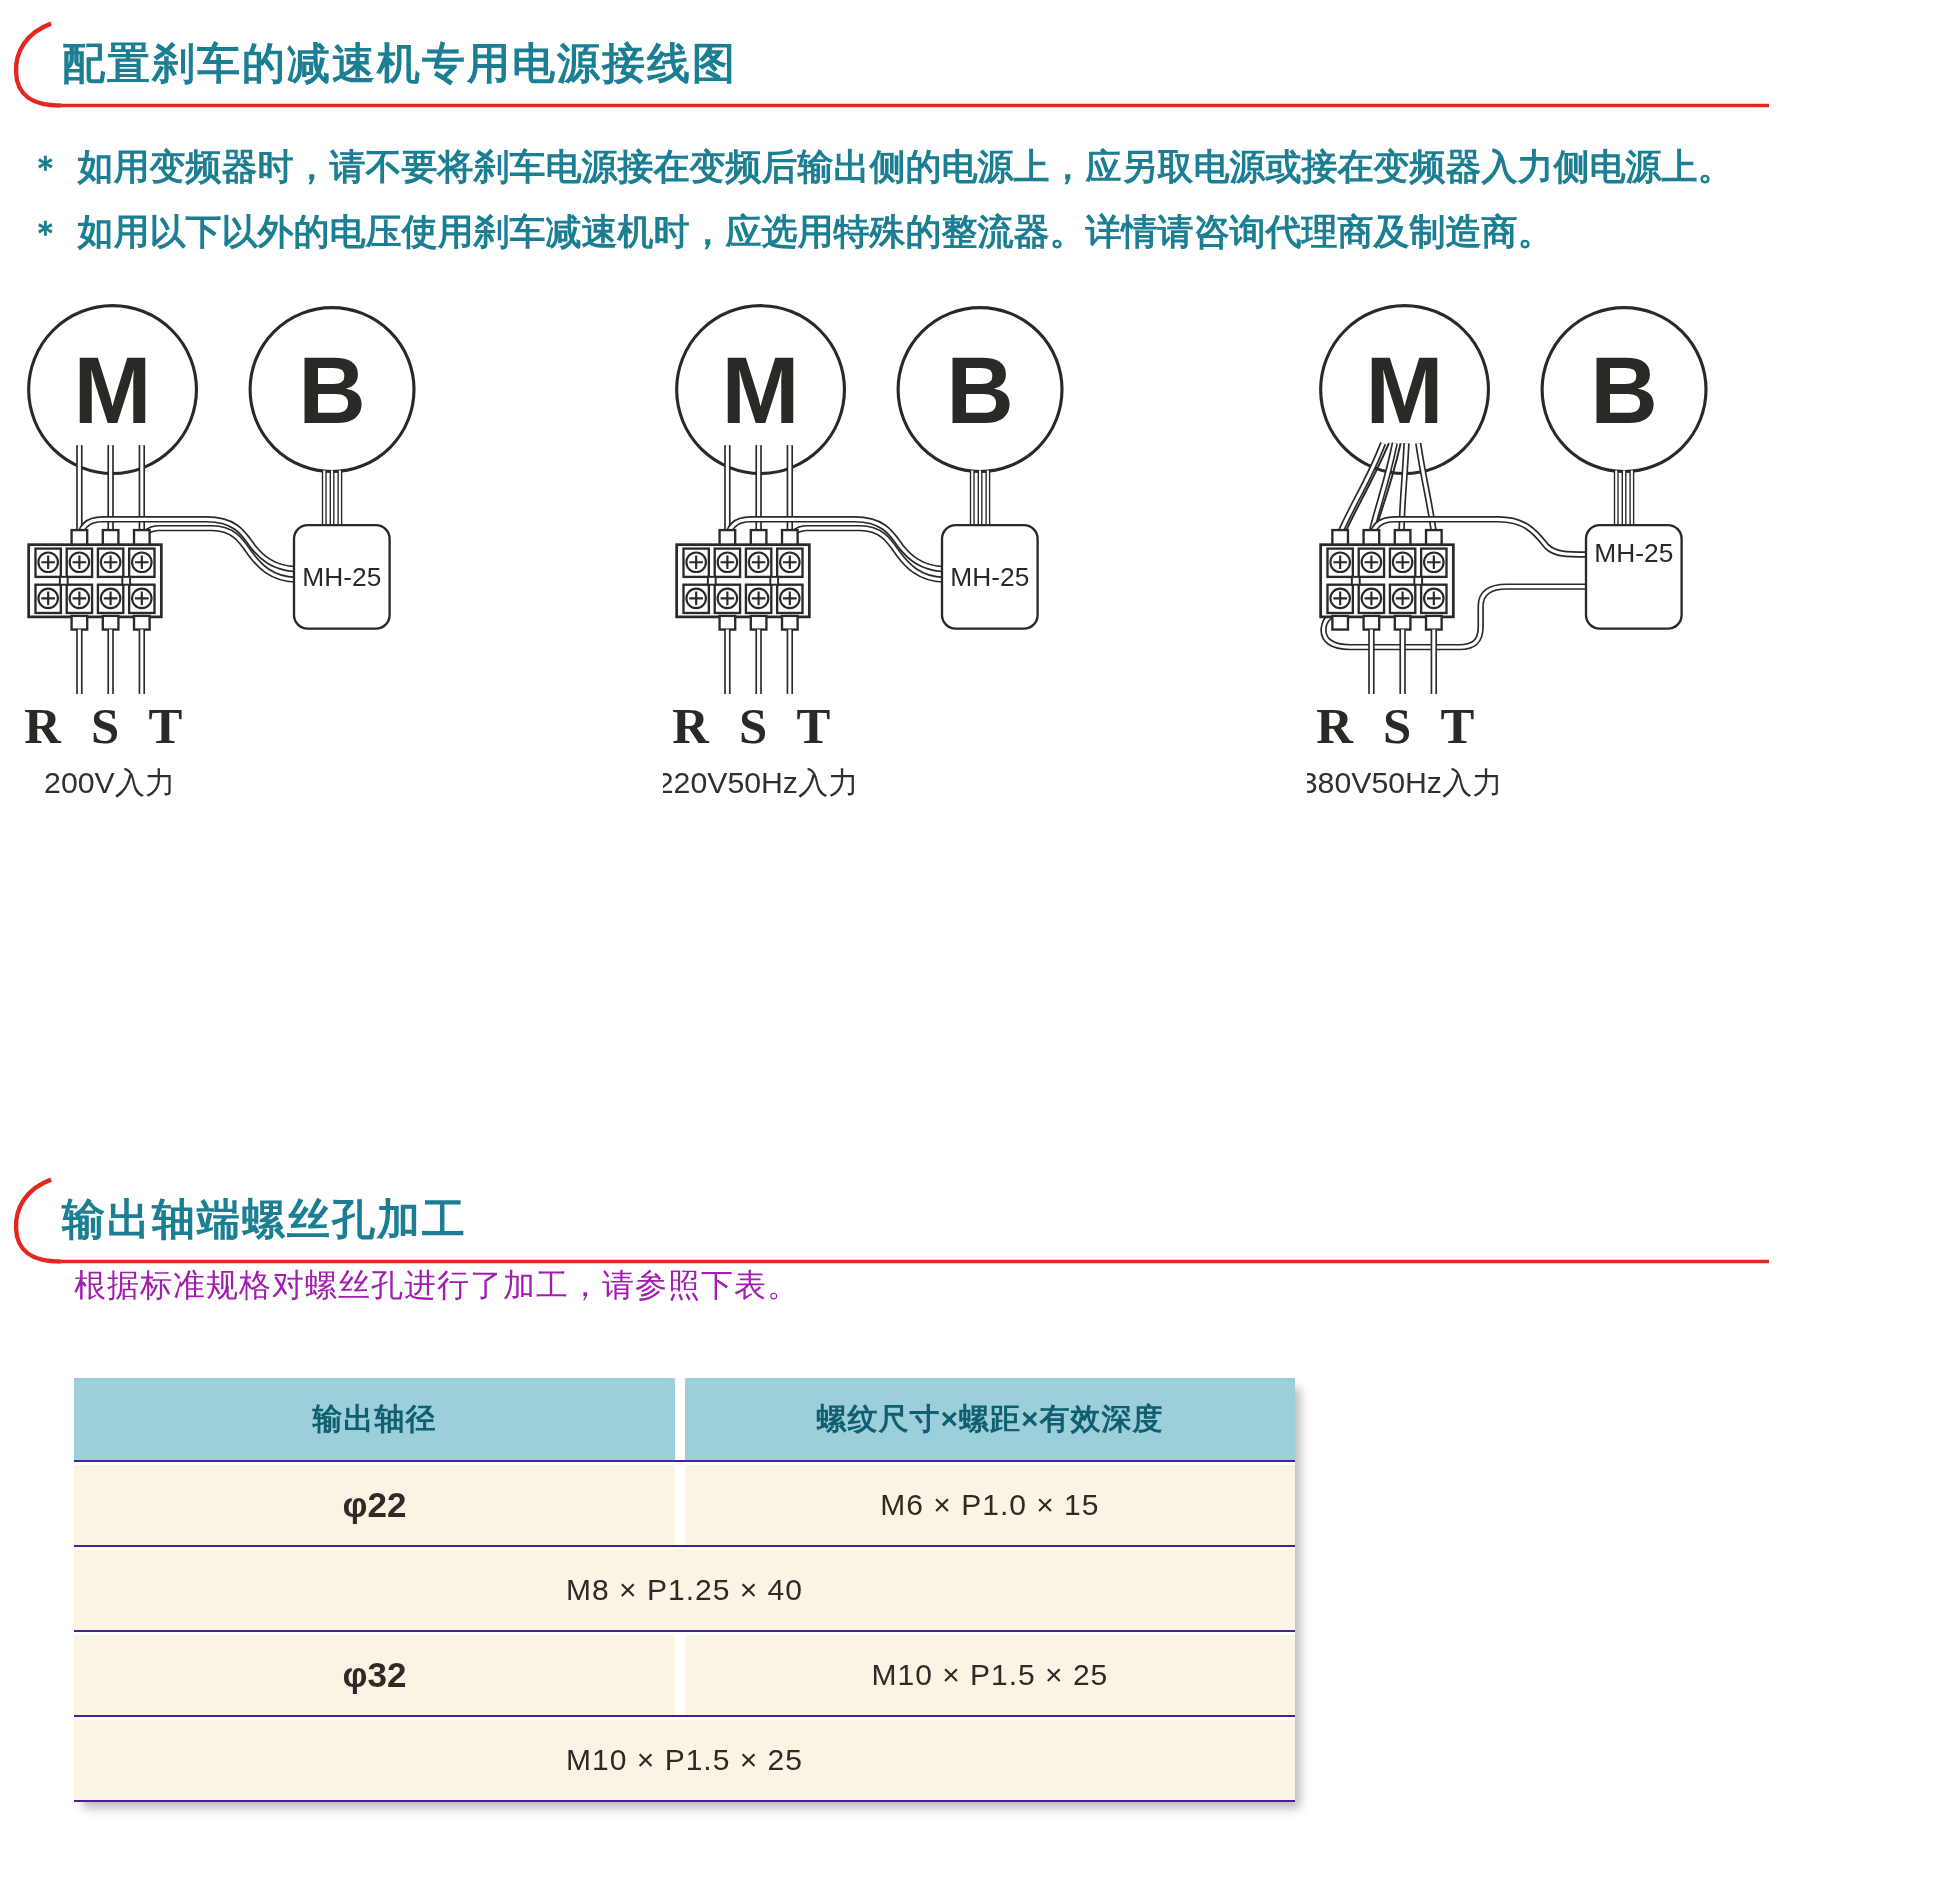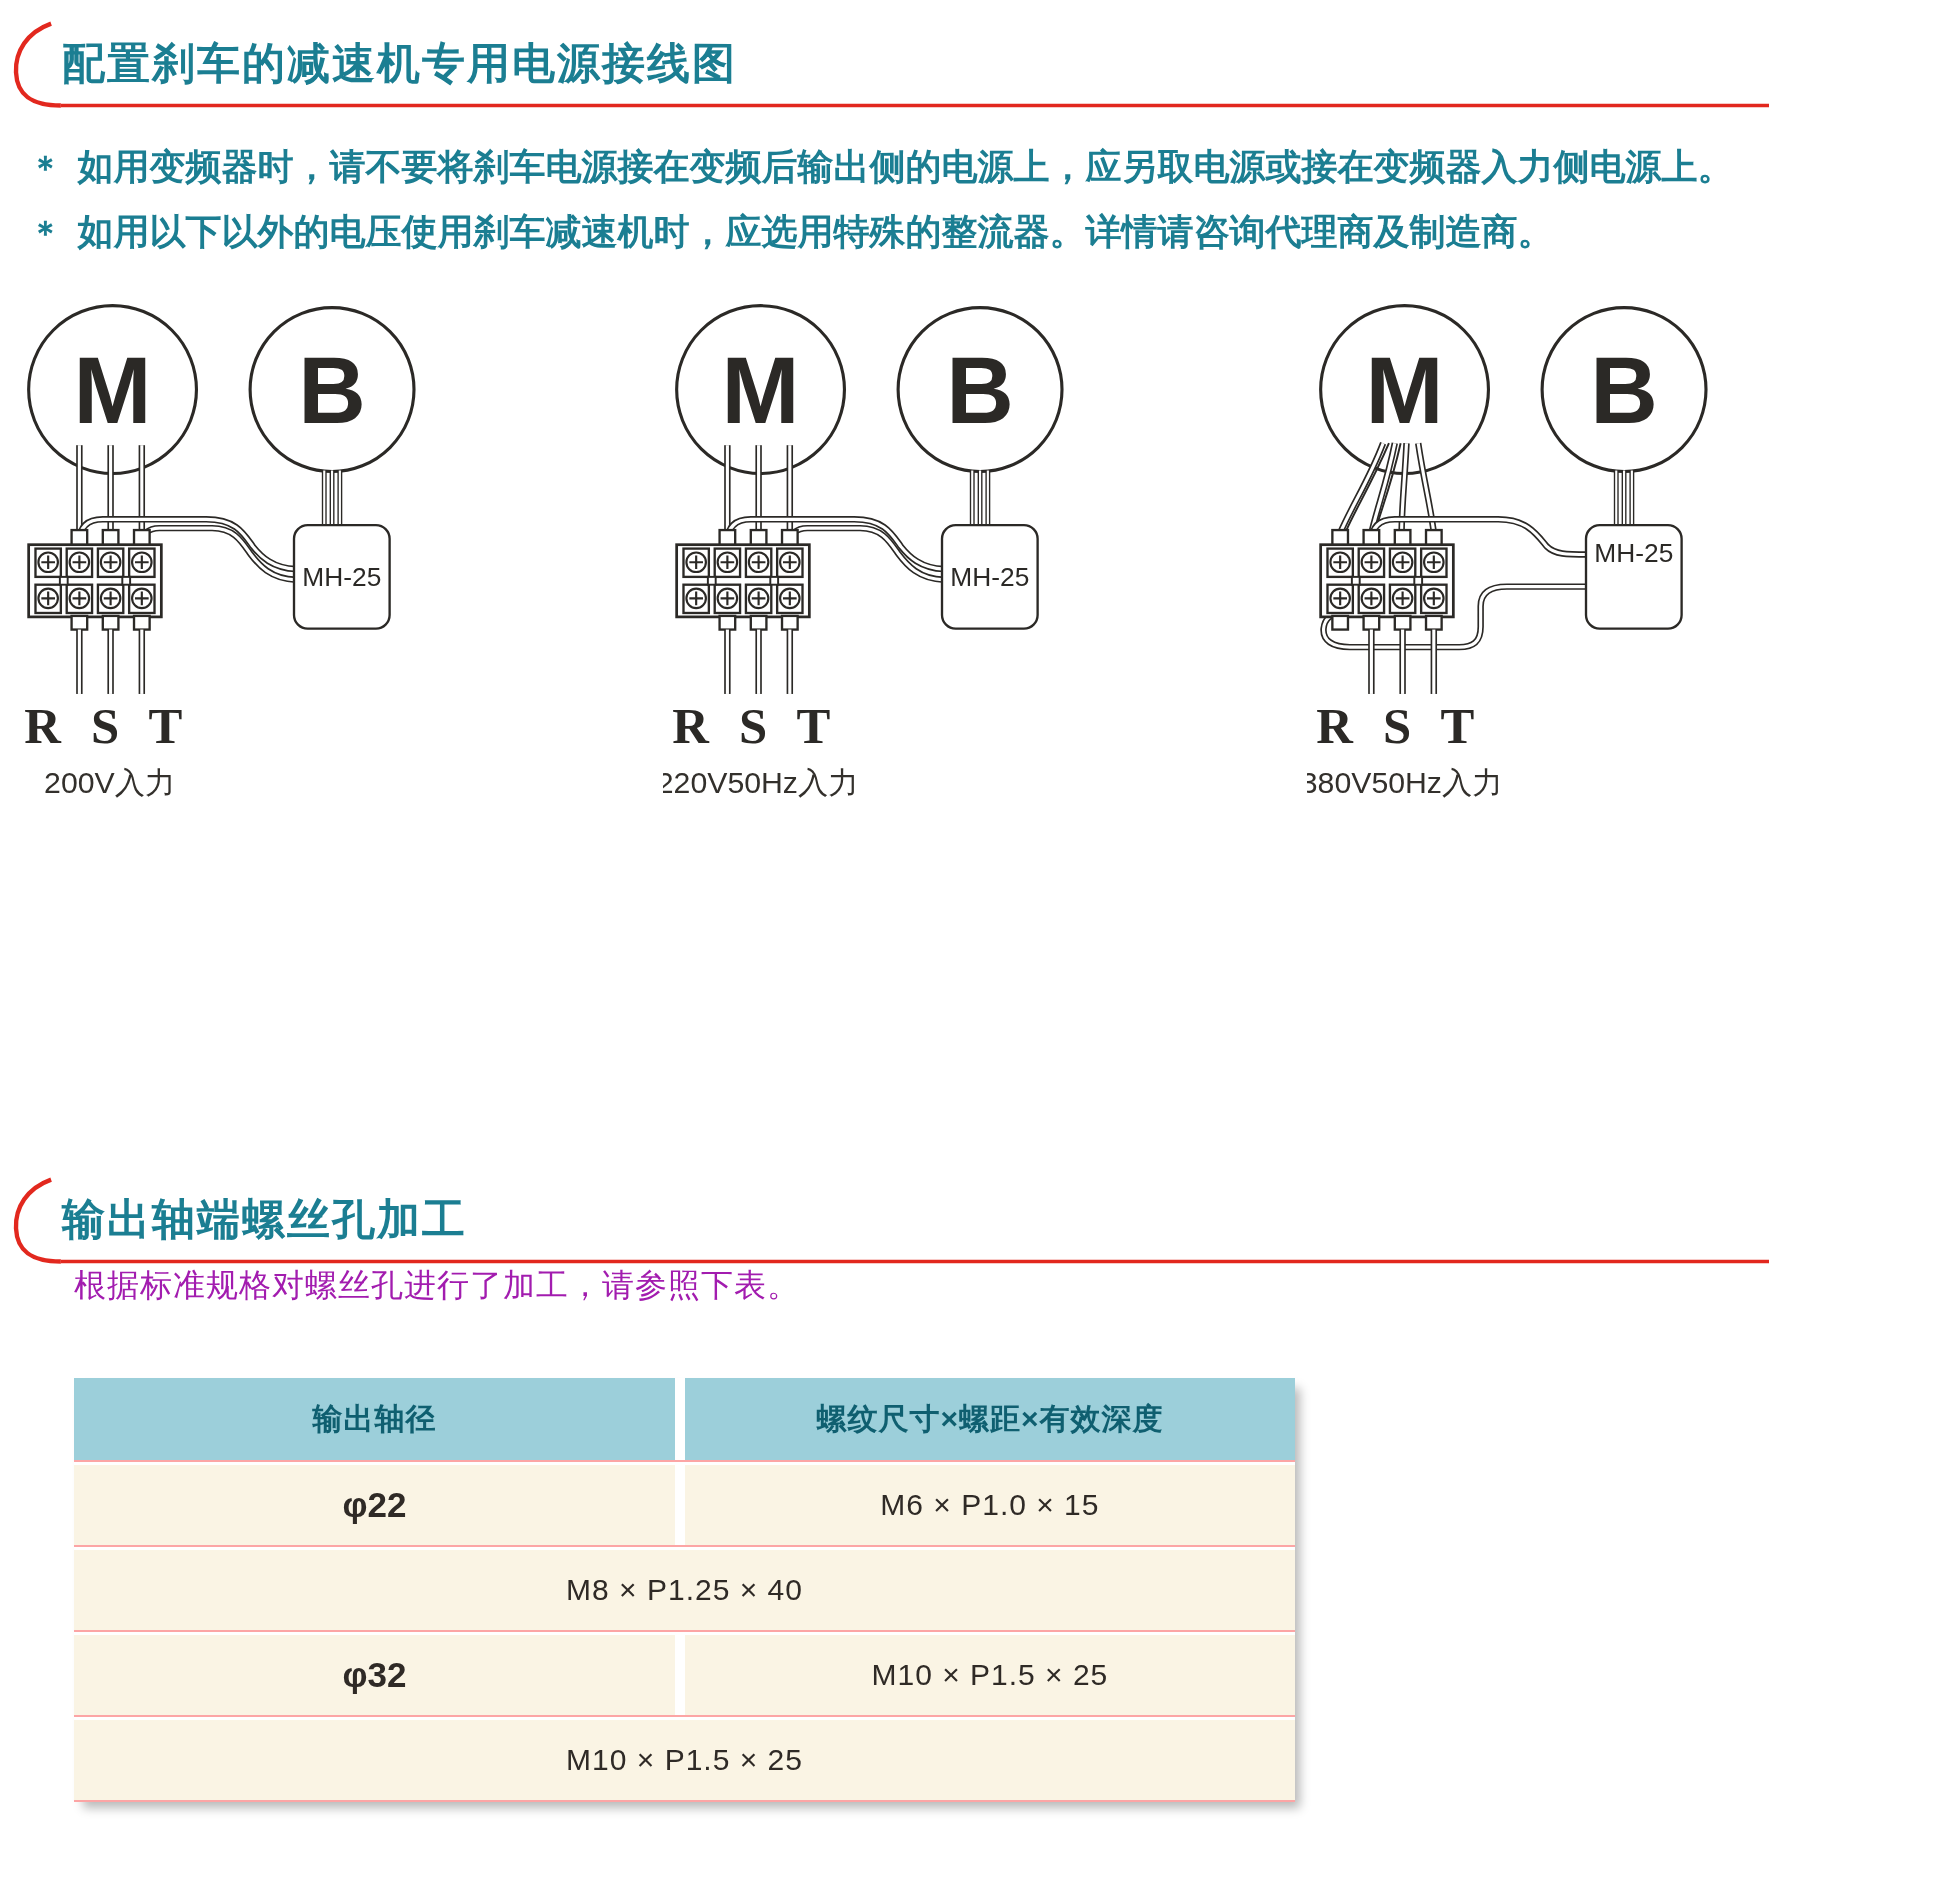--- a/index.html
+++ b/index.html
@@ -37,21 +37,21 @@
   .rst {font-size:52px;font-weight:600;fill:#2b2926;text-anchor:middle;letter-spacing:9px;
         font-family:"Liberation Serif","DejaVu Serif",serif;}
   .cap {font-size:31px;fill:#33302c;text-anchor:middle;
         font-family:"Liberation Sans","DejaVu Sans",sans-serif;}
 
   
   .intro{position:absolute;top:1264px;left:74px;margin:0;font-size:32px;color:#a21caf;letter-spacing:1px;}
 
   .spec-table{position:absolute;top:1378px;left:74px;width:1221px;
               box-shadow:6.8px 7.8px 9.8px -2px rgba(0,0,0,0.28);}
-  .trow{display:flex;gap:9.8px;border-bottom:2px solid #fca5a5;margin-bottom:2.9px;}
+  .trow{display:flex;gap:9.8px;border-bottom:2px solid #4c1d95;margin-bottom:2.9px;}
   .trow:last-child{margin-bottom:0;}
   .cell{display:flex;align-items:center;justify-content:center;}
   .cell.left{width:601px;}
   .cell.right{flex:1;}
   .thead .cell{background:#9ccfda;height:82px;color:#0f5f70;font-weight:bold;font-size:30px;letter-spacing:1px;}
   .tbody-row .cell{background:#faf4e4;height:80px;color:#2f2a26;}
   .tbody-row .cell.left{font-size:35px;font-weight:bold;}
   .tbody-row .cell.right{font-size:30px;letter-spacing:1px;}
 </style>
 </head>

